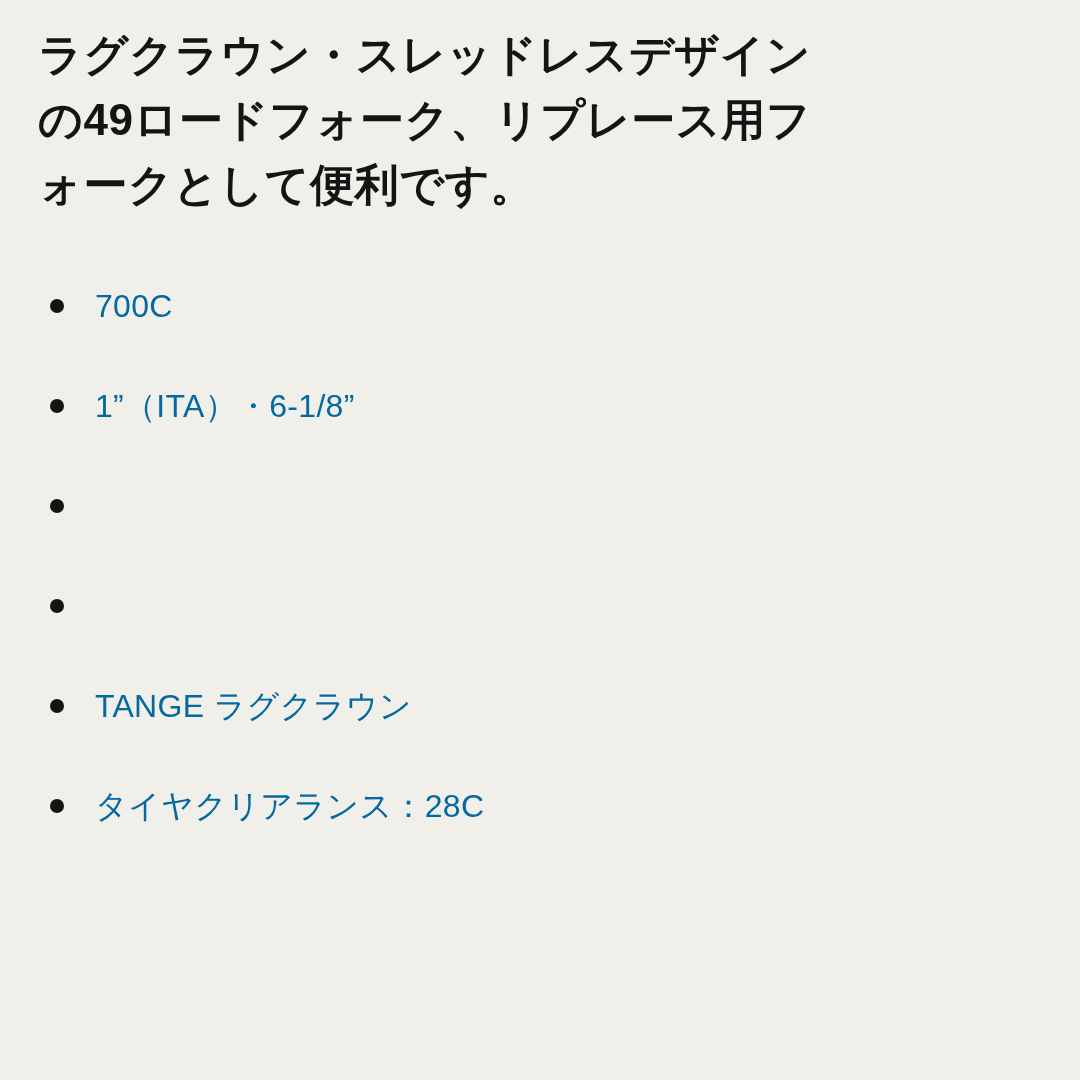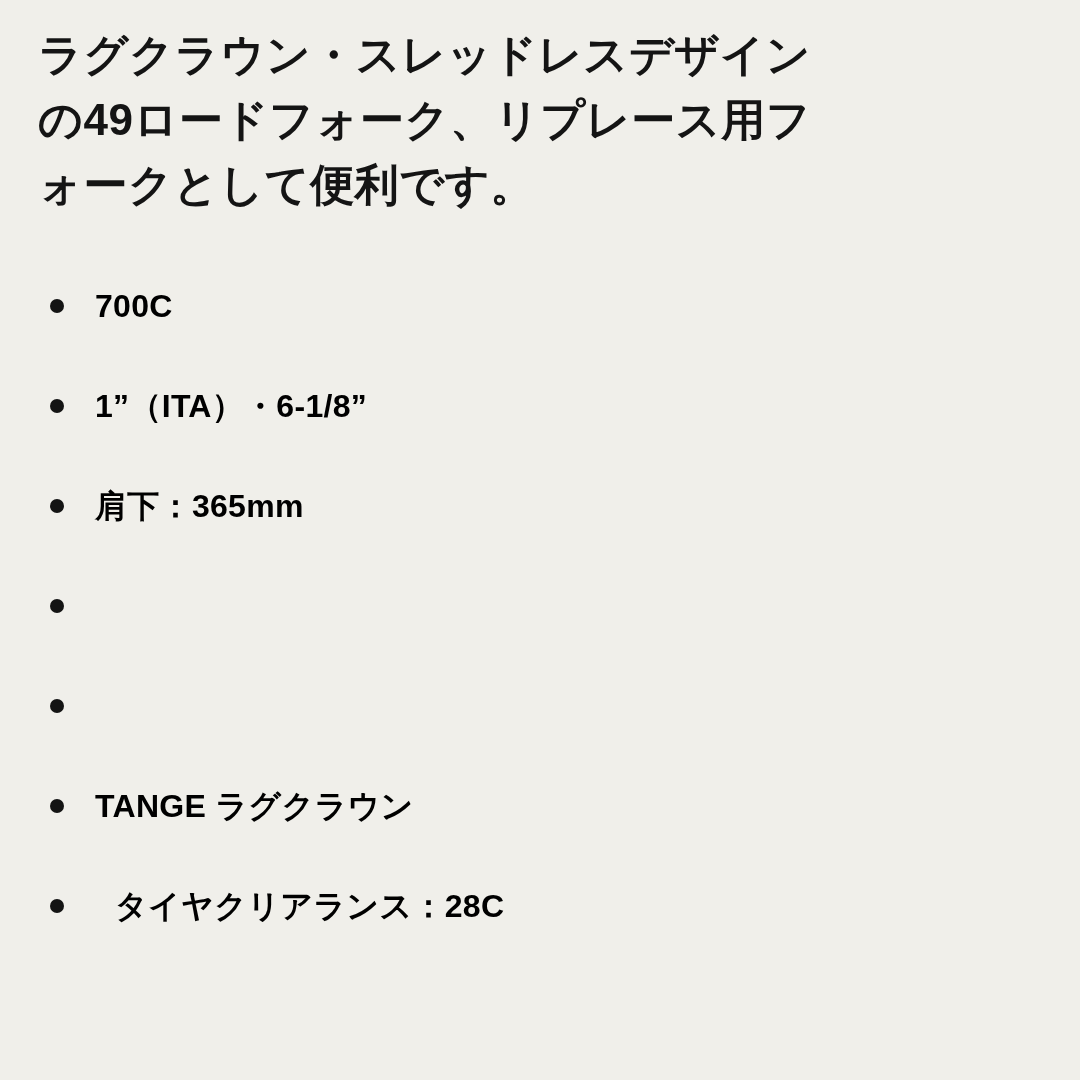--- a/index.html
+++ b/index.html
@@ -33,59 +33,54 @@
   }
   ul.specs li {
     display: flex;
     align-items: center;
     padding-left: 12px;
     height: 46px;
     margin-bottom: 54px;
   }
   ul.specs li:last-child {
     margin-bottom: 10px;
-    gap: 20px;
   }
   .bullet {
     display: inline-block;
     width: 14px;
     height: 14px;
     border-radius: 50%;
     background: #141414;
     margin-right: 31px;
     flex-shrink: 0;
   }
   .spec-text {
     font-size: 32px;
-    font-weight: 700;
+    font-weight: 400;
     line-height: 46px;
     letter-spacing: 0.3px;
     white-space: nowrap;
-    color: #000000;
+    color: #0369a1;
   }
 </style>
 </head>
 <body>
 
 <div class="page">
 
   <p class="desc">ラグクラウン・スレッドレスデザインの49ロードフォーク、リプレース用フォークとして便利です。</p>
 
   <ul class="specs">
     <li>
       <span class="bullet"></span>
       <span class="spec-text">700C</span>
     </li>
     <li>
       <span class="bullet"></span>
       <span class="spec-text">1”（ITA）・6-1/8”</span>
-    </li>
-    <li>
-      <span class="bullet"></span>
-      <span class="spec-text">肩下：365mm</span>
     </li>
     <li>
       <span class="bullet"></span>
     </li>
     <li>
       <span class="bullet"></span>
     </li>
     <li>
       <span class="bullet"></span>
       <span class="spec-text">TANGE ラグクラウン</span>

